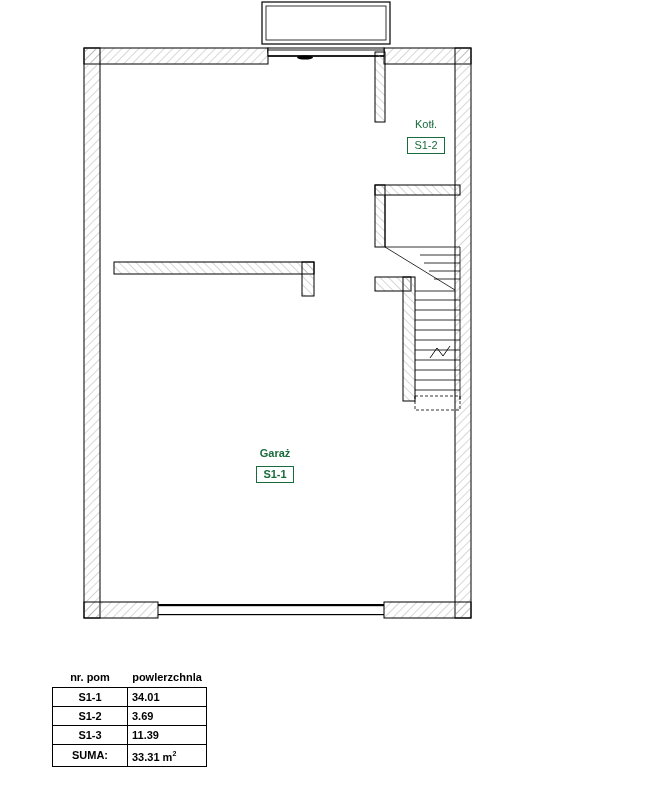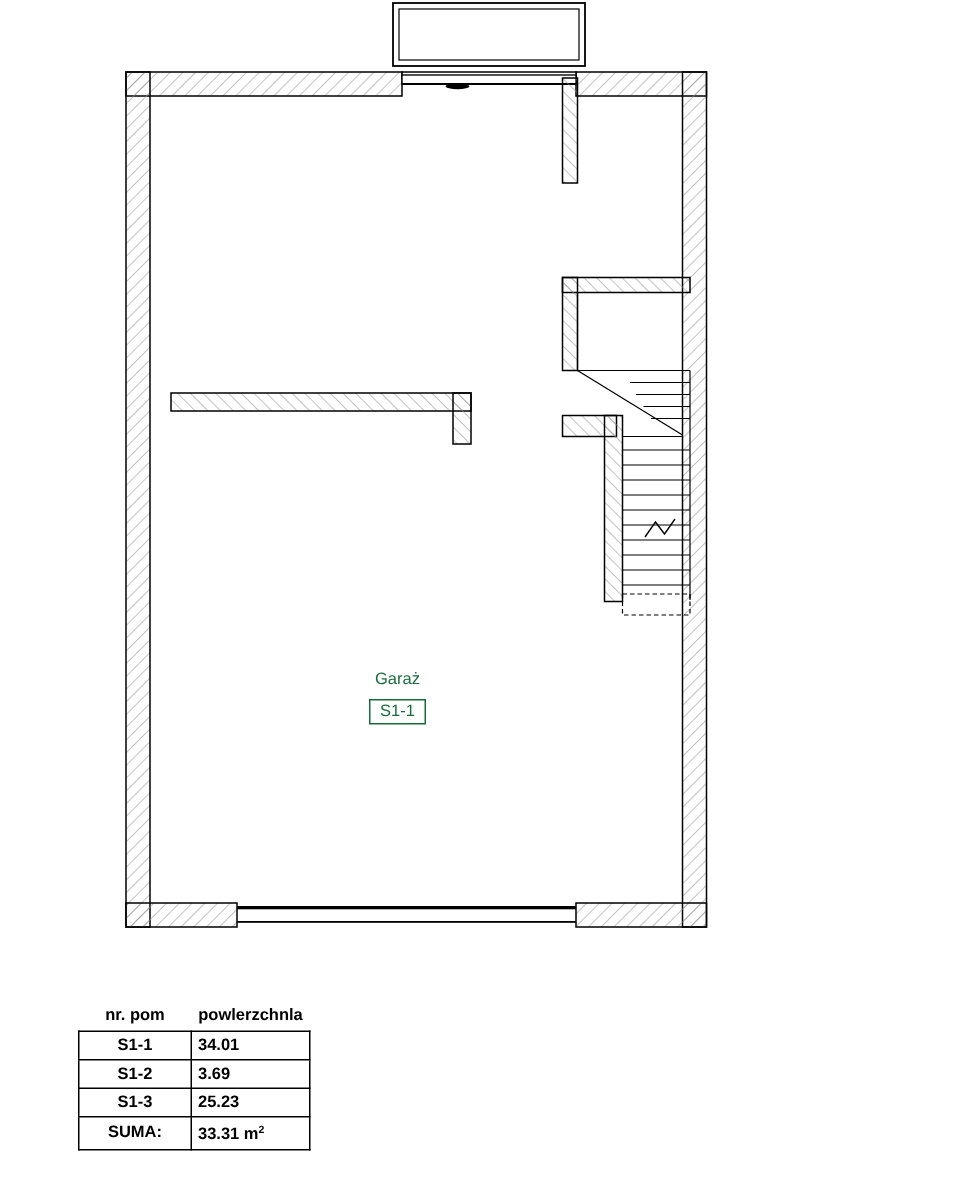--- a/index.html
+++ b/index.html
@@ -177,22 +177,26 @@
 
       <rect x="415" y="396" width="45" height="14" stroke-dasharray="3,2" stroke-width="0.8"></rect>
     </g>
 
     <g>
       <line x1="385" y1="195" x2="385" y2="247" stroke="#000" stroke-width="0.8"></line>
     </g>
   </svg>
 
 
-
-  <div class="room-label" style="left:220px; top:447px; width:90px;">
+  <div class="room-label" style="left:391px; top:118px; width:70px;">
+    <span class="room-name">Kotł.</span>
+    <span class="room-code">S1-2</span>
+  </div>
+
+  <div class="room-label" style="left:230px; top:447px; width:90px;font-weight:bold;">
     <span class="room-name">Garaż</span>
     <span class="room-code">S1-1</span>
   </div>
 
   <table class="area-table">
     <thead>
       <tr>
         <th class="col-code">nr. pom</th>
         <th class="col-area">powlerzchnla</th>
       </tr>
@@ -201,21 +205,21 @@
       <tr>
         <td class="col-code">S1-1</td>
         <td class="col-area">34.01</td>
       </tr>
       <tr>
         <td class="col-code">S1-2</td>
         <td class="col-area">3.69</td>
       </tr>
       <tr>
         <td class="col-code">S1-3</td>
-        <td class="col-area">25.23</td>
+        <td class="col-area">11.39</td>
       </tr>
       <tr>
         <td class="col-code sum-label">SUMA:</td>
         <td class="col-area sum-value"><span>33.31 m</span><span class="sup">2</span></td>
       </tr>
     </tbody>
   </table>
 
 </div>
 

